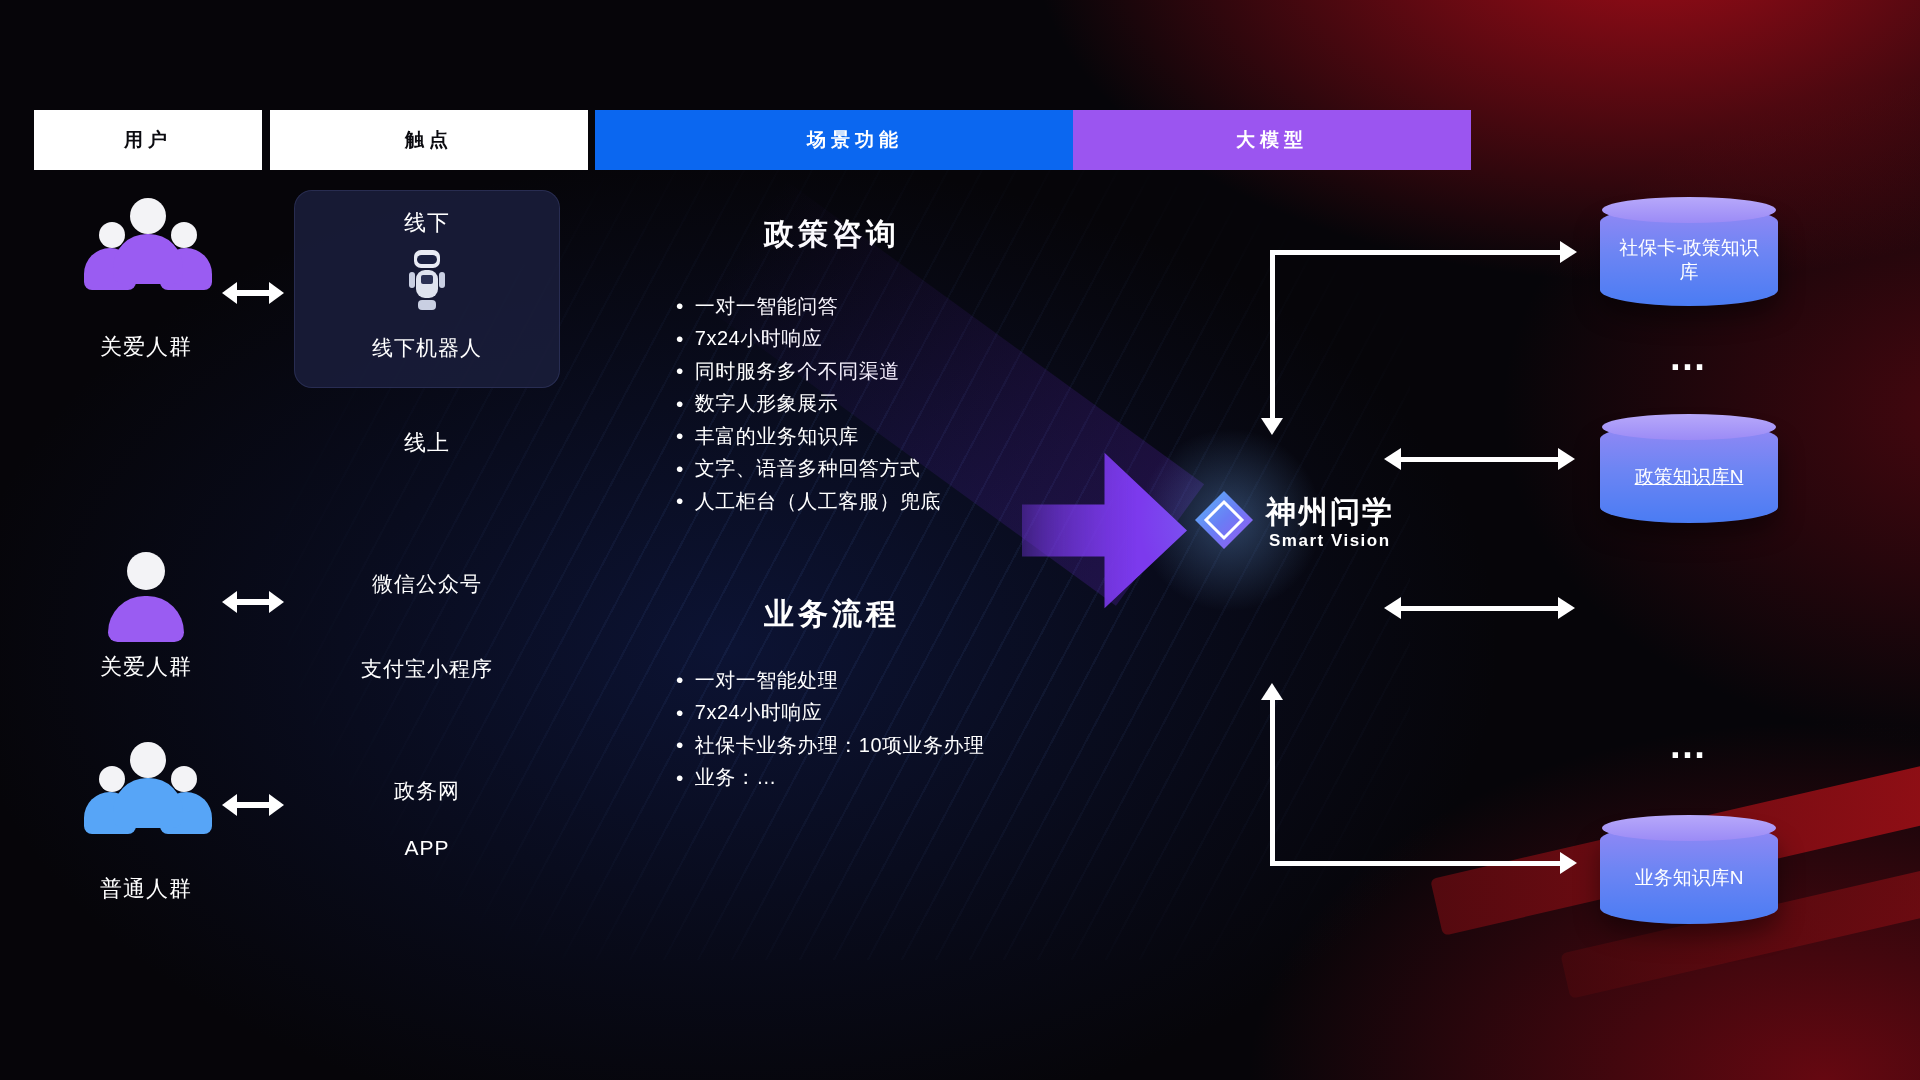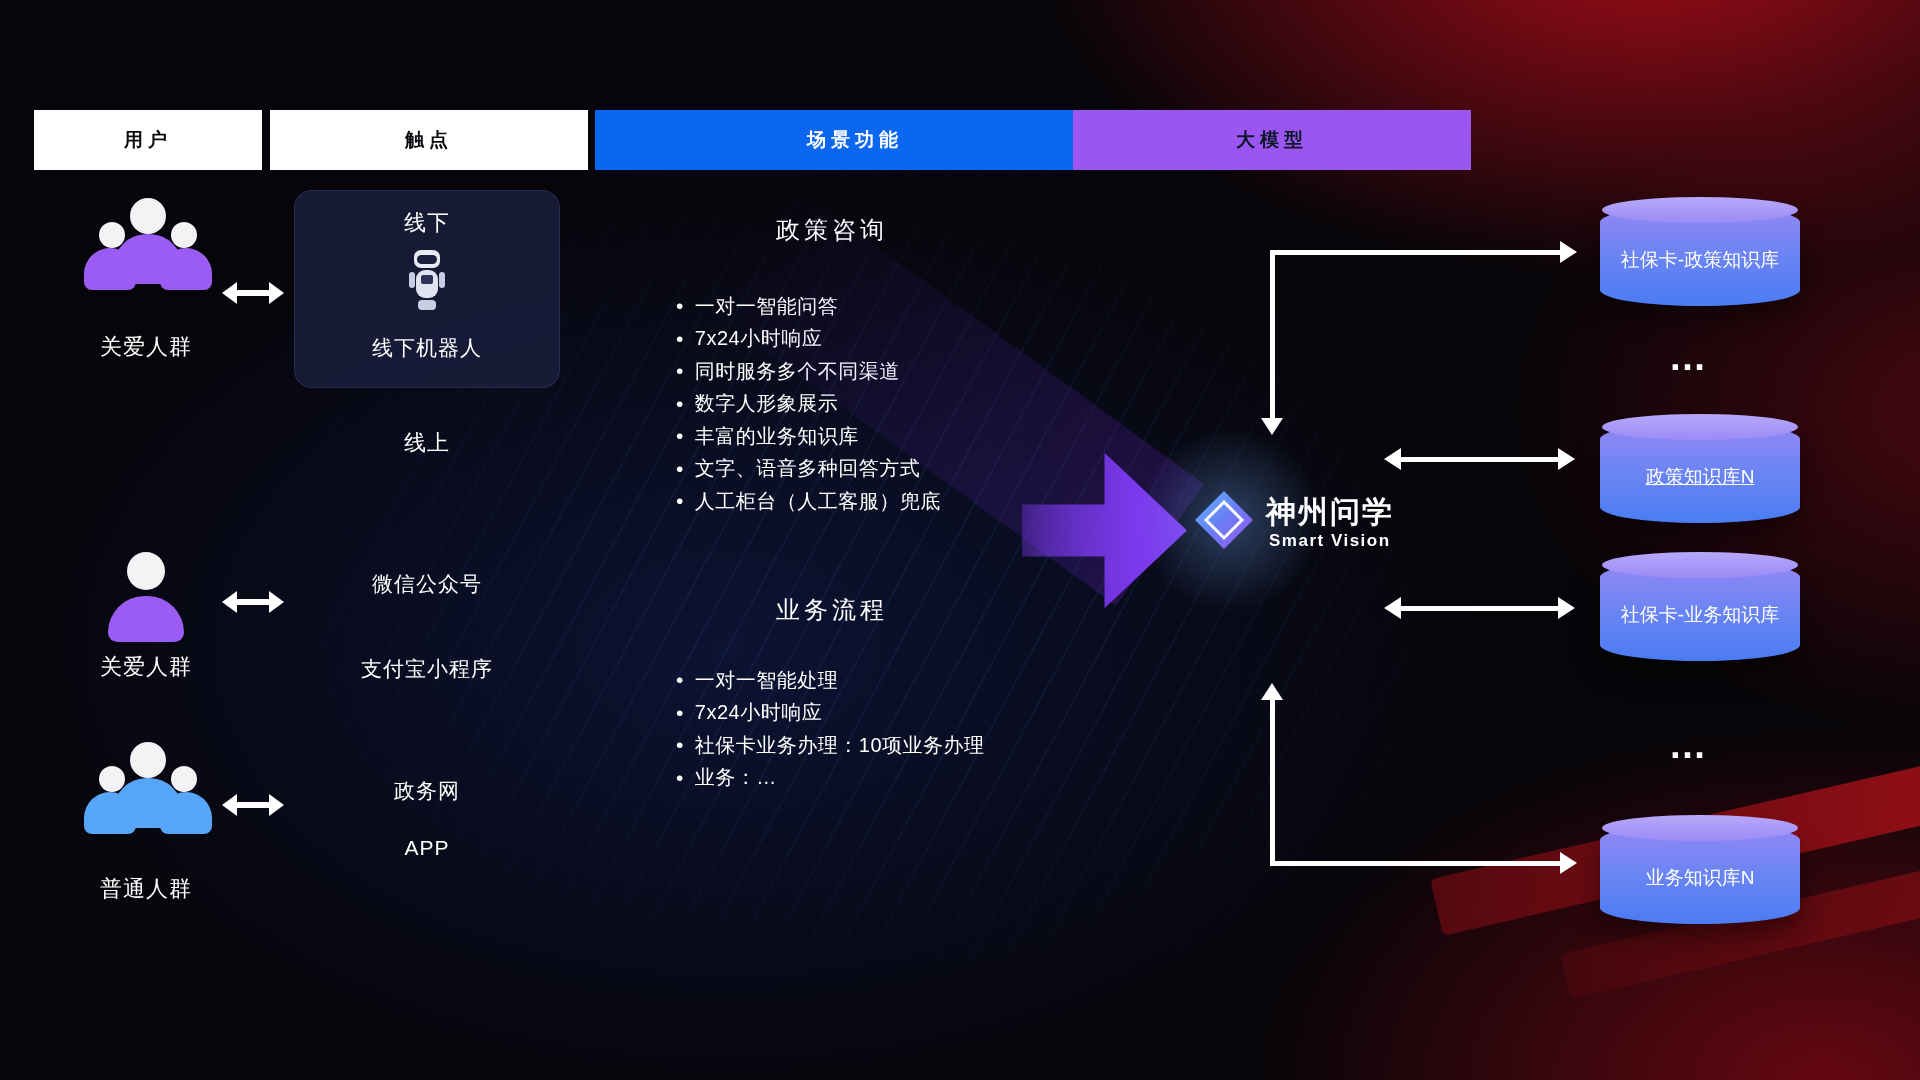--- a/index.html
+++ b/index.html
@@ -18,21 +18,21 @@
     background:repeating-linear-gradient(118deg, rgba(110,160,255,.12) 0 2px, transparent 2px 30px);
     -webkit-mask-image:radial-gradient(ellipse at 55% 55%, #000 25%, transparent 72%);
     mask-image:radial-gradient(ellipse at 55% 55%, #000 25%, transparent 72%);
     opacity:.55; pointer-events:none; }
 
   
   .hdr { position:absolute; top:110px; height:60px; display:flex; align-items:center; justify-content:center;
          font-size:19px; font-weight:700; letter-spacing:5px; }
   .hdr.white  { background:#ffffff; color:#0b0b10; }
   .hdr.blue   { background:#0b67f0; color:#fff; }
-  .hdr.purple { background:#9b55f0; color:#0f172a; }
+  .hdr.purple { background:#9b55f0; color:#ffffff; }
   #hdr-user      { left:34px;   width:228px; }
   #hdr-touch     { left:270px;  width:318px; }
   #hdr-scenario  { left:595px;  width:520px; }
   #hdr-model     { left:1073px; width:398px; }
   #hdr-knowledge { left:1479px; width:409px; }
 
   
   .t { position:absolute; text-align:center; font-size:22px; letter-spacing:1px; }
 
   
@@ -58,21 +58,21 @@
   .ud .tl { left:0;  border-width:11px 15px 11px 0; border-color:transparent #fff transparent transparent; }
   .ud .tr { right:0; border-width:11px 0 11px 15px; border-color:transparent transparent transparent #fff; }
 
   
   .touch-card { position:absolute; left:294px; top:190px; width:266px; height:198px;
     background:rgba(26,29,58,.9); border-radius:18px;
     box-shadow: inset 0 0 0 1px rgba(130,140,230,.16); }
 
   
   .sec-title { position:absolute; left:640px; width:384px; text-align:center;
-               font-size:24px; letter-spacing:4px; font-weight:400; }
+               font-size:30px; letter-spacing:4px; font-weight:700; }
   .blist { position:absolute; left:676px; list-style:none; font-size:20px; }
   .blist li { height:32.5px; display:flex; align-items:center; white-space:nowrap; letter-spacing:.5px; }
   .blist li::before { content:"•"; margin-right:11px; font-size:21px; }
 
   
   .flow-tail { position:absolute; left:640px; top:470px; width:520px; height:150px;
     background:linear-gradient(90deg, transparent, rgba(109,40,217,.5));
     transform:rotate(36deg); transform-origin:100% 50%; opacity:.45; }
   .flow-arrow { position:absolute; left:1022px; top:438px; width:165px; height:185px;
     background:linear-gradient(90deg, rgba(124,58,237,.3), #7c3aed 70%);
@@ -88,21 +88,21 @@
   
   .hline, .vline { position:absolute; background:#fff; }
   .hline { height:5px; } .vline { width:5px; }
   .arr { position:absolute; width:0; height:0; border-style:solid; }
   .arr-right { border-width:11px 0 11px 17px; border-color:transparent transparent transparent #fff; }
   .arr-left  { border-width:11px 17px 11px 0; border-color:transparent #fff transparent transparent; }
   .arr-up    { border-width:0 11px 17px 11px; border-color:transparent transparent #fff transparent; }
   .arr-down  { border-width:17px 11px 0 11px; border-color:#fff transparent transparent transparent; }
 
   
-  .cyl { position:absolute; left:1600px; width:200px; height:100px; border-radius:50%/16px;
+  .cyl { position:absolute; left:1600px; width:178px; height:100px; border-radius:50%/16px;
     background:linear-gradient(180deg,#9488f5 0%, #6e85f3 45%, #4a7cf3 100%);
     display:flex; align-items:center; justify-content:center; text-align:center;
     font-size:19px; line-height:1.25; padding:12px 12px 4px;
     box-shadow:0 12px 26px rgba(0,0,0,.45); }
   .cyl::before { content:""; position:absolute; left:2px; right:2px; top:-9px; height:26px;
     border-radius:50%; background:linear-gradient(180deg,#b7a8fa,#9b8bf6); }
   .cyl .lbl { position:relative; z-index:1; }
   .dots { position:absolute; left:1600px; width:178px; text-align:center;
     font-size:38px; font-weight:700; letter-spacing:3px; }
 
@@ -246,20 +246,17 @@
   <div class="hline" style="left:1270px; top:861px; width:292px;"></div>
   <div class="arr arr-right" style="left:1560px; top:852px;"></div>
 
   <div class="cyl" style="top:206px;">
     <span class="lbl">社保卡-政策知识库</span>
   </div>
   <div class="dots" style="top:336px;">…</div>
   <div class="cyl" style="top:423px;text-decoration:underline;">
     <span class="lbl">政策知识库N</span>
   </div>
-  <div class="cyl" style="top:561px;">
-    <span class="lbl">社保卡-业务知识库</span>
-  </div>
   <div class="dots" style="top:724px;">…</div>
   <div class="cyl" style="top:824px;">
     <span class="lbl">业务知识库N</span>
   </div>
 </div>
 
 </body></html>

